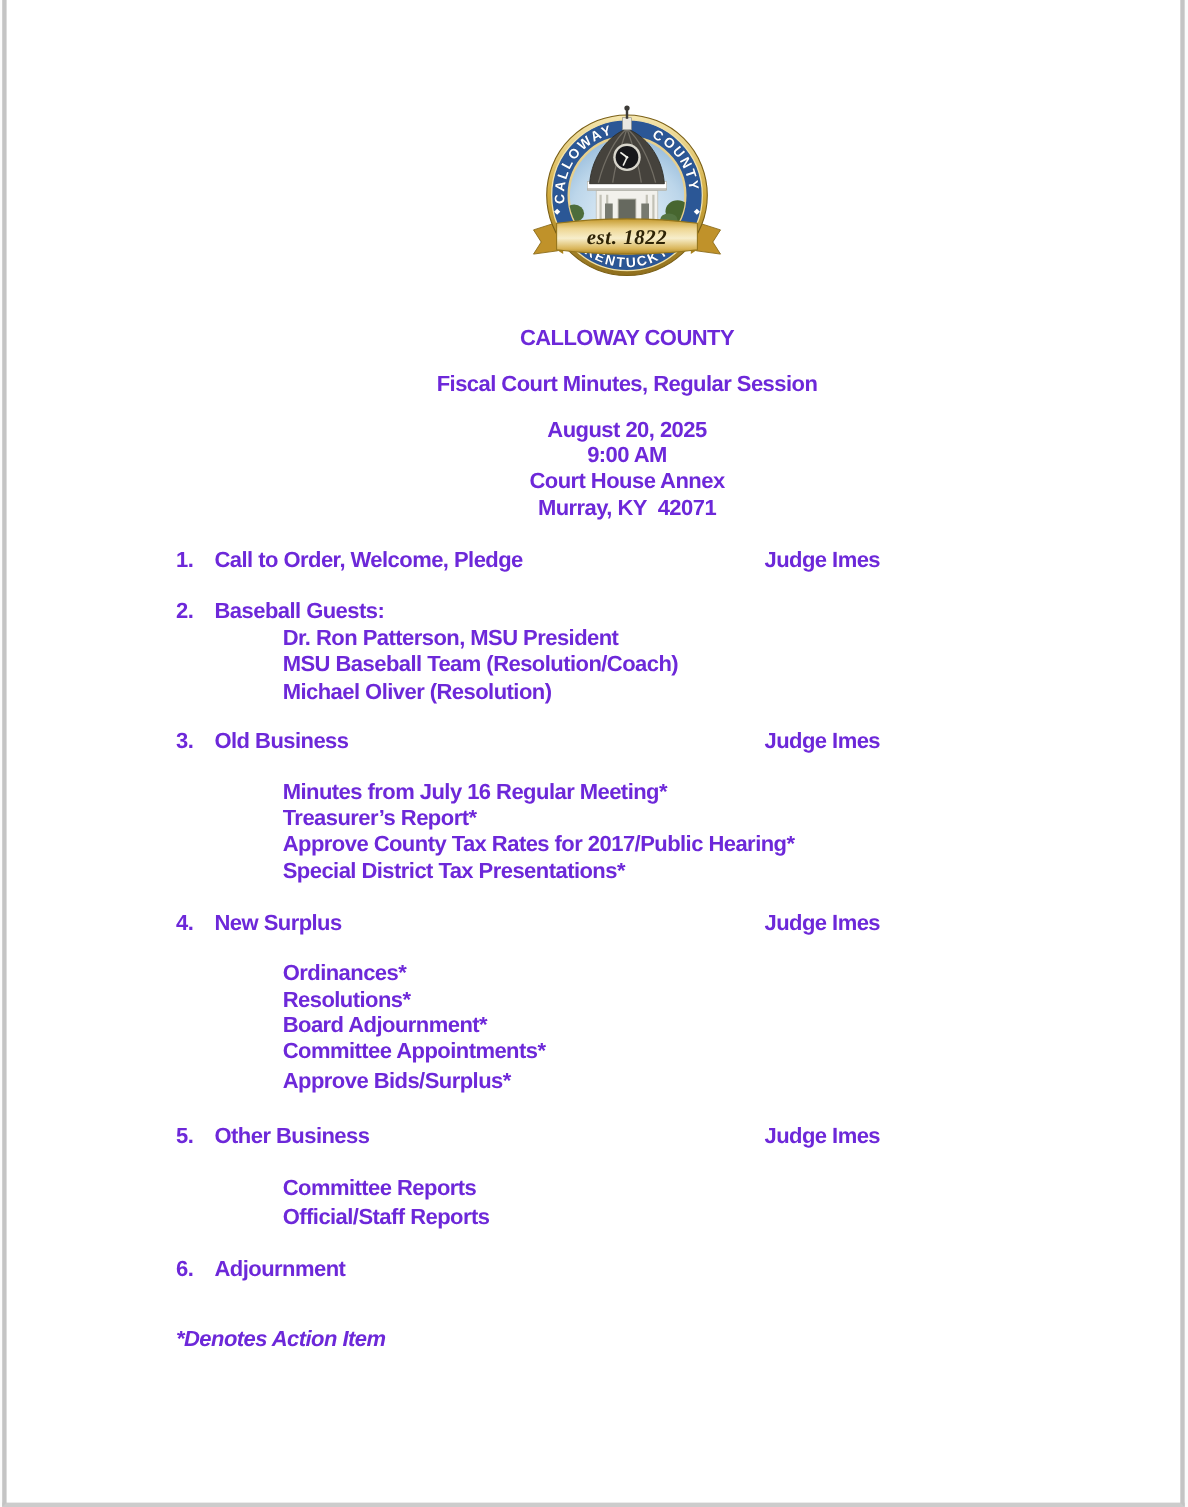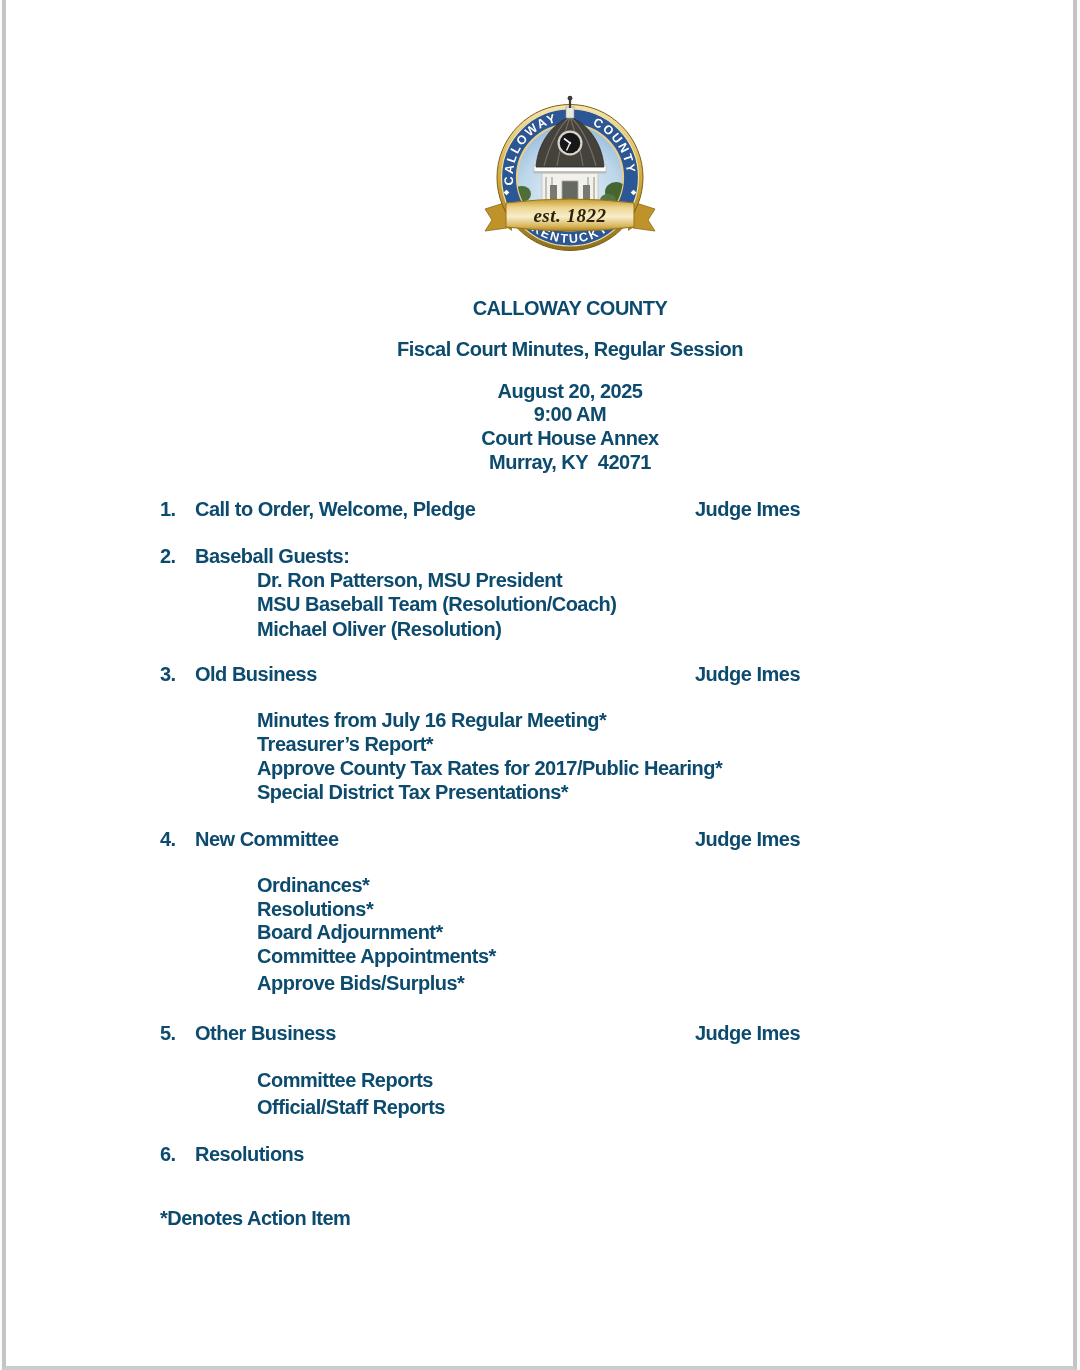--- a/index.html
+++ b/index.html
@@ -20,27 +20,27 @@
     border-bottom: 4px solid #cccccc;
     box-sizing: content-box;
   }
   .ln {
     position: absolute;
     white-space: pre;
     font-weight: bold;
     font-size: 20px;
     letter-spacing: -0.5px;
     line-height: 24px;
-    color: #0c4a6e;
+    color: #6d28d9;
   }
   .center {
     left: 570px;
     transform: translateX(-50%);
   }
-  .footnote { }
+  .footnote { font-style: italic; }
   .seal {
     position: absolute;
     left: 480px; top: 93px;
     width: 180px; height: 167px;
   }
   .seal text { font-family: "Liberation Sans", sans-serif; }
   .seal .banner-text {
     font-family: "Liberation Serif", serif;
     font-style: italic;
     font-weight: bold;
@@ -156,30 +156,30 @@
 
 <div class="ln" style="top:662px;left:160px">3.</div>
 <div class="ln" style="top:662px;left:195px">Old Business</div>
 <div class="ln" style="top:662px;left:695px">Judge Imes</div>
 <div class="ln" style="top:708px;left:257px">Minutes from July 16 Regular Meeting*</div>
 <div class="ln" style="top:732px;left:257px">Treasurer’s Report*</div>
 <div class="ln" style="top:756px;left:257px">Approve County Tax Rates for 2017/Public Hearing*</div>
 <div class="ln" style="top:780px;left:257px">Special District Tax Presentations*</div>
 
 <div class="ln" style="top:827px;left:160px">4.</div>
-<div class="ln" style="top:827px;left:195px">New Committee</div>
+<div class="ln" style="top:827px;left:195px">New Surplus</div>
 <div class="ln" style="top:827px;left:695px">Judge Imes</div>
 <div class="ln" style="top:873px;left:257px">Ordinances*</div>
 <div class="ln" style="top:897px;left:257px">Resolutions*</div>
 <div class="ln" style="top:920px;left:257px">Board Adjournment*</div>
 <div class="ln" style="top:944px;left:257px">Committee Appointments*</div>
 <div class="ln" style="top:971px;left:257px">Approve Bids/Surplus*</div>
 
 <div class="ln" style="top:1021px;left:160px">5.</div>
 <div class="ln" style="top:1021px;left:195px">Other Business</div>
 <div class="ln" style="top:1021px;left:695px">Judge Imes</div>
 <div class="ln" style="top:1068px;left:257px">Committee Reports</div>
 <div class="ln" style="top:1095px;left:257px">Official/Staff Reports</div>
 
 <div class="ln" style="top:1142px;left:160px">6.</div>
-<div class="ln" style="top:1142px;left:195px">Resolutions</div>
+<div class="ln" style="top:1142px;left:195px">Adjournment</div>
 
 <div class="ln footnote" style="top:1206px;left:160px">*Denotes Action Item</div>
 
 </body></html>

